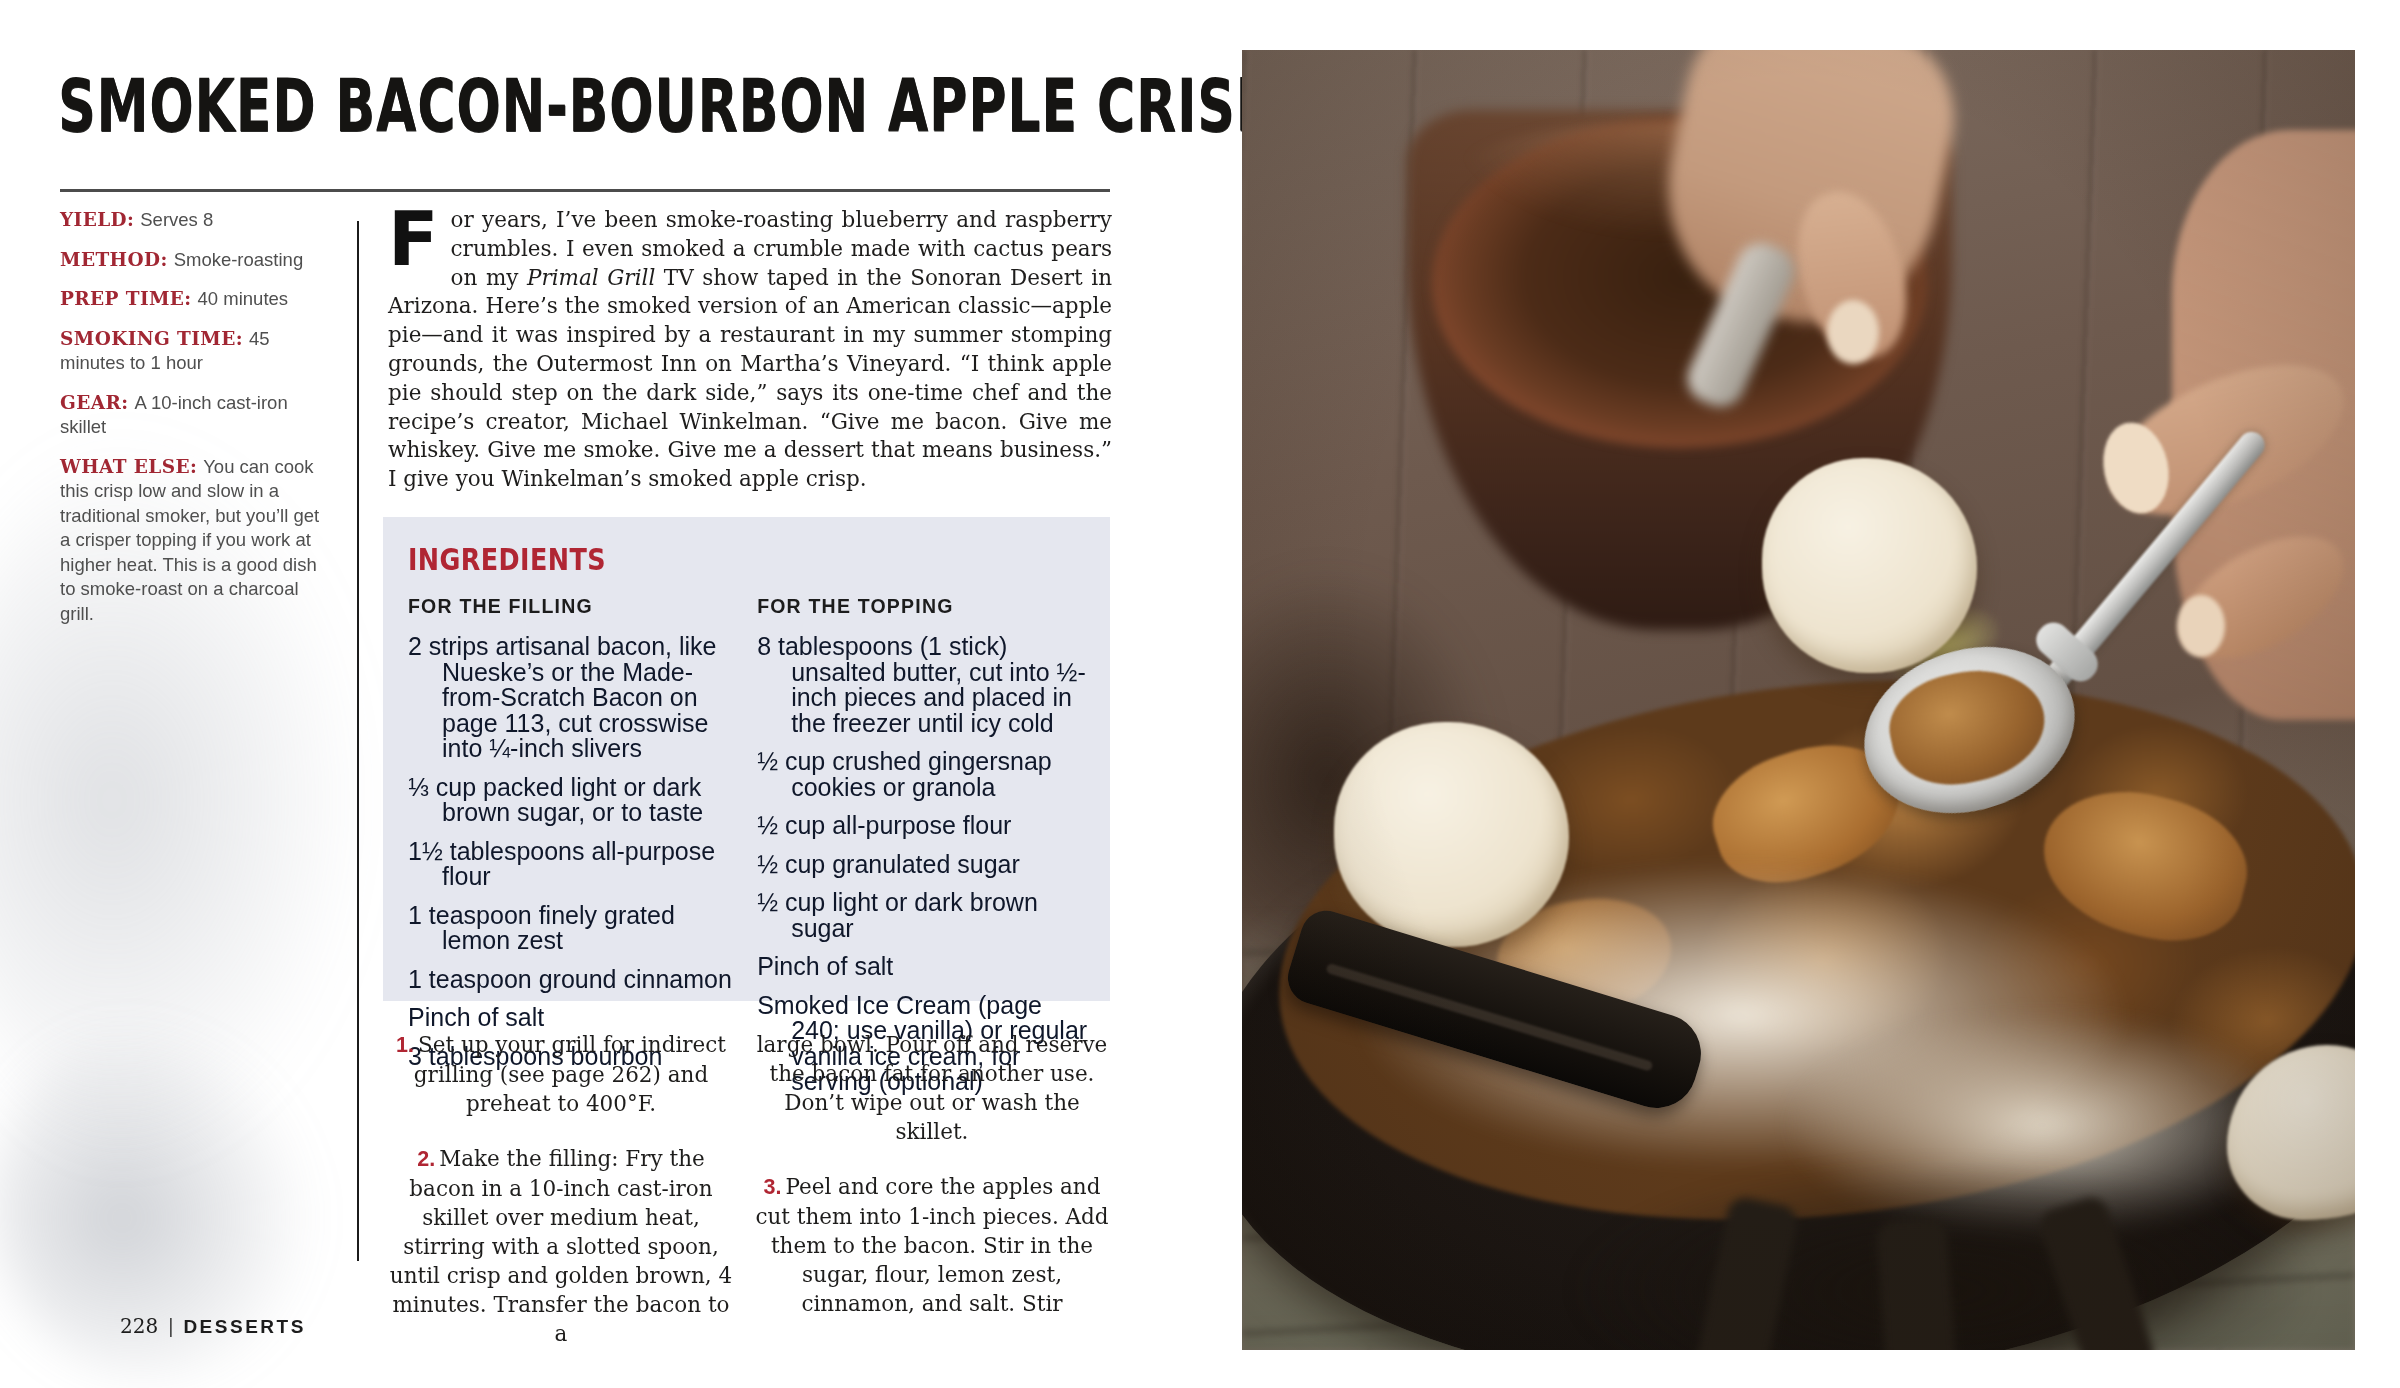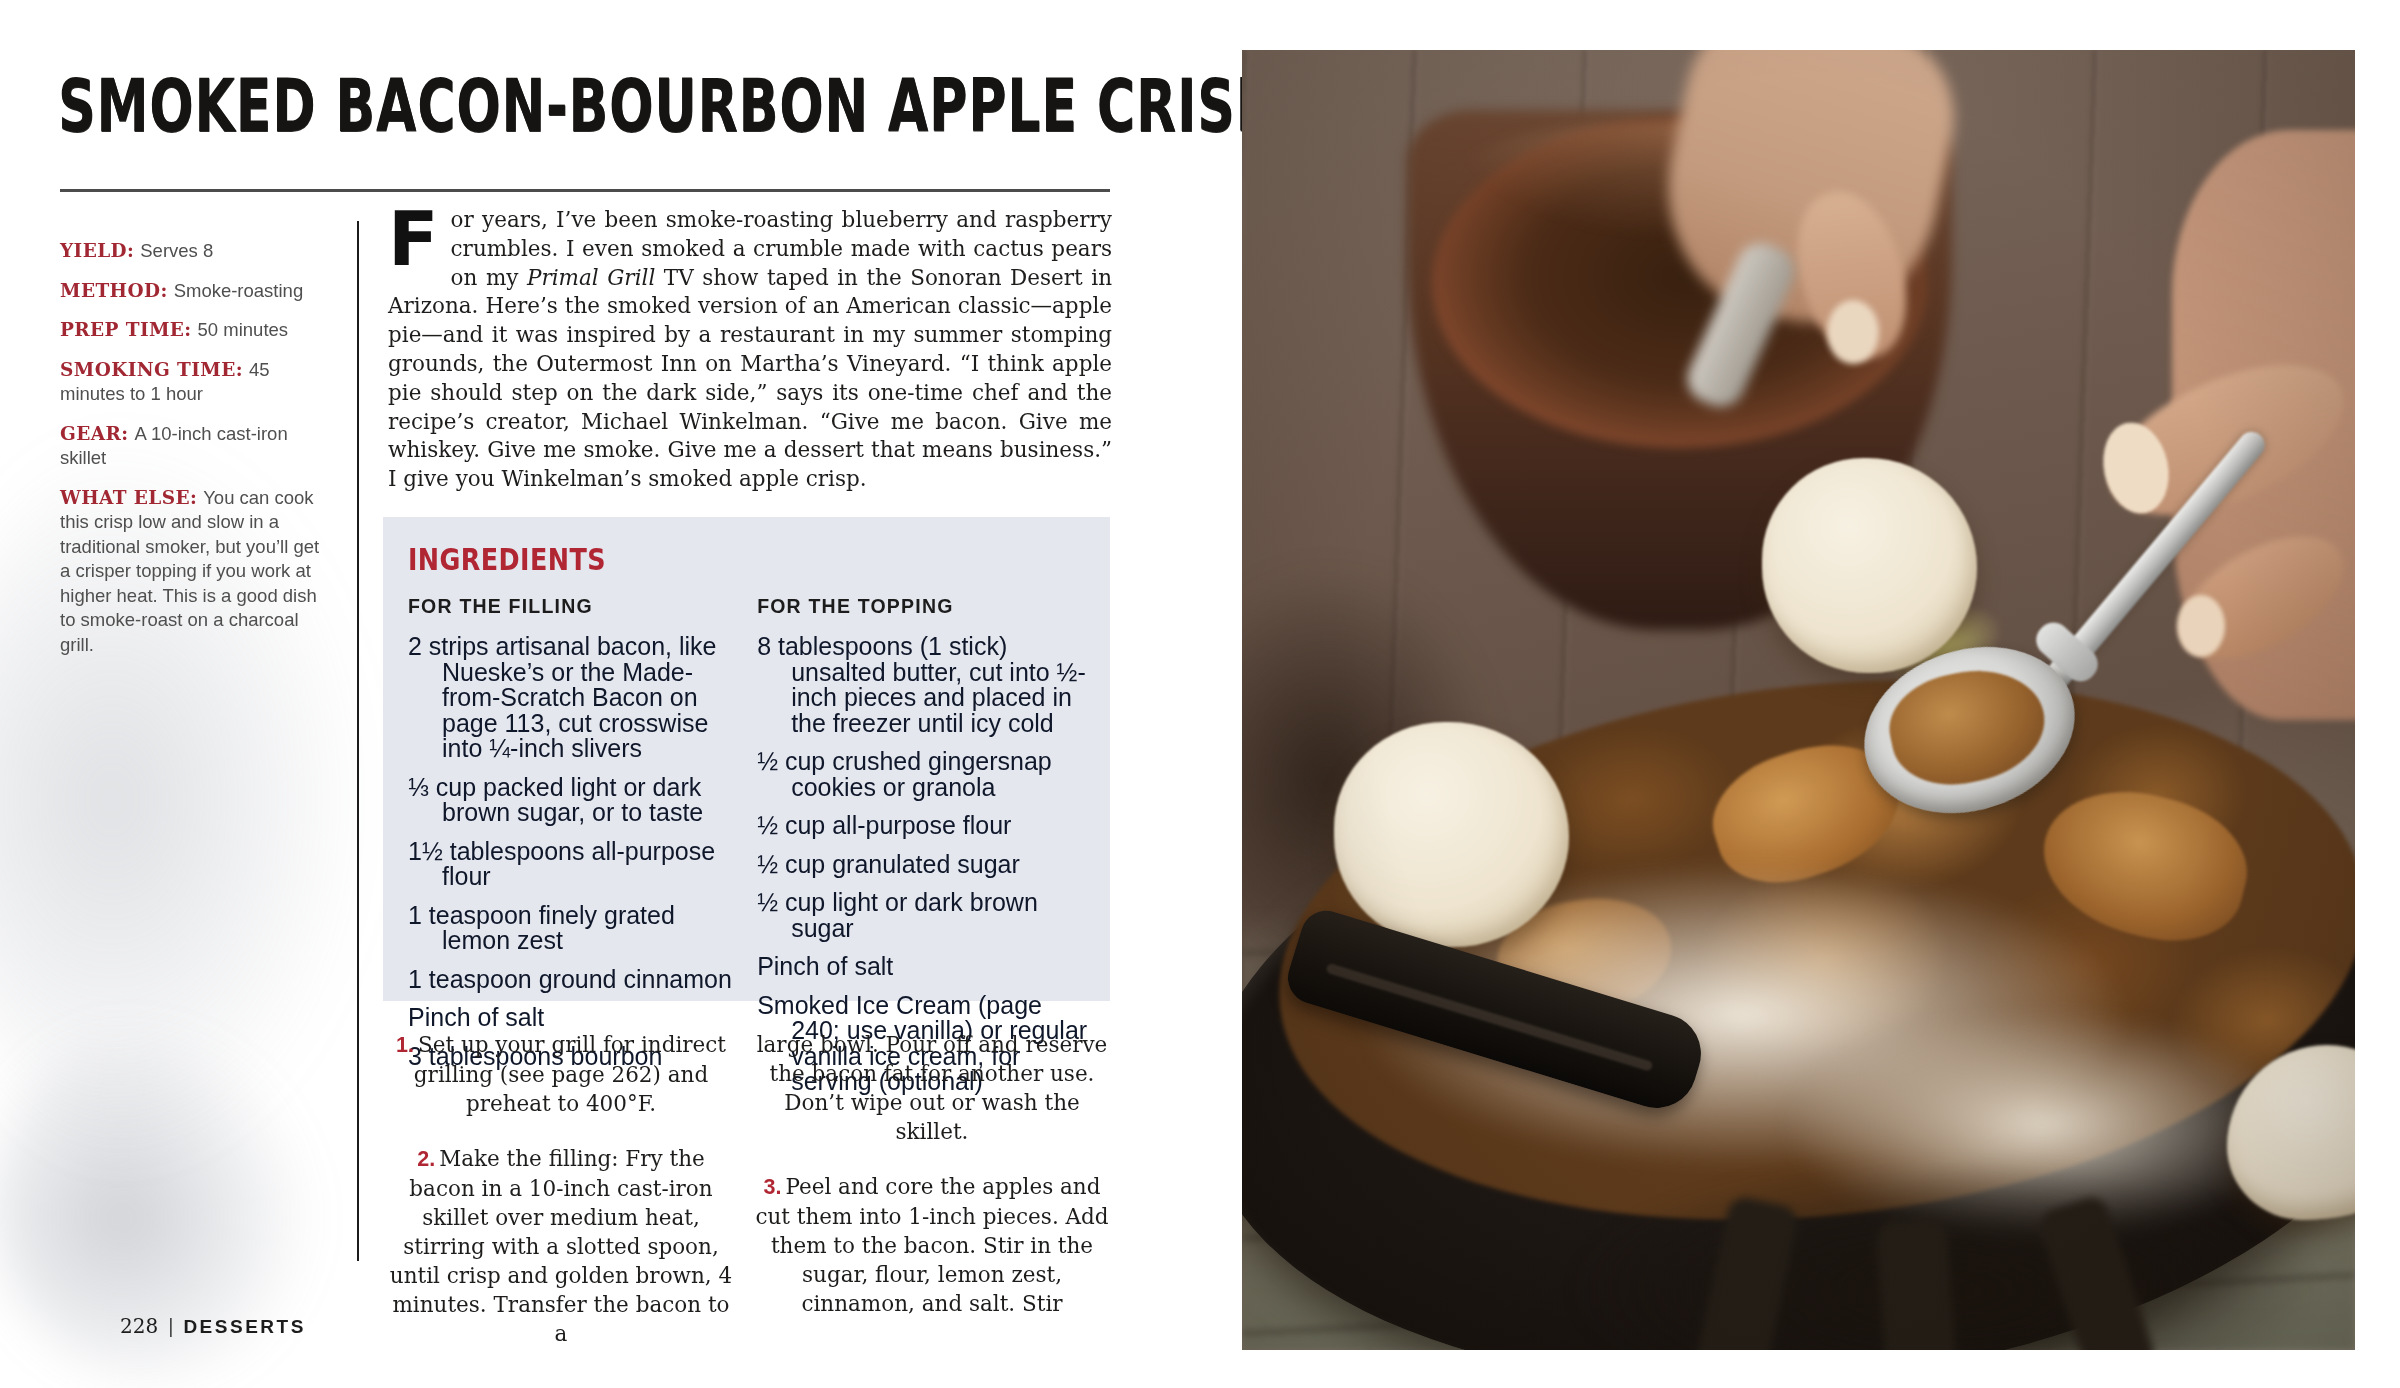--- a/index.html
+++ b/index.html
@@ -16,21 +16,21 @@
              filter:blur(22px); }
 
   .title { position:absolute; left:58px; top:64px; color:#151412;
            font-family:"DejaVu Sans", sans-serif; font-weight:900; font-size:67px;
            letter-spacing:1px; white-space:nowrap;
            transform:scaleX(0.78) scaleY(1.08); transform-origin:left top;
            text-shadow:0.5px 0.5px 0 #2a2a28; }
   .title-rule { position:absolute; left:60px; top:189px; width:1050px; height:3px; background:#4c4c4c; }
 
   .sidebar { position:absolute; left:60px; top:208px; width:274px;
-             font-size:18.5px; line-height:24.5px; color:#4f4f4f;margin-top:31px; }
+             font-size:18.5px; line-height:24.5px; color:#4f4f4f; }
   .sidebar p { margin-bottom:15px; }
   .side-label { font-family:"DejaVu Serif", serif; font-weight:bold; color:#a12733;
                 letter-spacing:0.4px; margin-right:6px; }
 
   .vrule { position:absolute; left:357px; top:221px; width:2px; height:1040px; background:#1b1b1b; }
 
   .intro { position:absolute; left:388px; top:206px; width:724px;
            font-family:"DejaVu Serif", serif; font-size:21.5px; line-height:28.8px;
            color:#1e1d1c; text-align:justify; }
   .dropcap { float:left; font-family:"DejaVu Sans", sans-serif; font-weight:900;
@@ -196,21 +196,21 @@
 
 <div class="smoke smoke-1"></div>
 <div class="smoke smoke-2"></div>
 
 <div class="title">SMOKED BACON-BOURBON APPLE CRISP</div>
 <div class="title-rule"></div>
 
 <div class="sidebar">
   <p><span class="side-label">YIELD:</span><span>Serves 8</span></p>
   <p><span class="side-label">METHOD:</span><span>Smoke-roasting</span></p>
-  <p><span class="side-label">PREP TIME:</span><span>50 minutes</span></p>
+  <p><span class="side-label">PREP TIME:</span><span>40 minutes</span></p>
   <p><span class="side-label">SMOKING TIME:</span><span>45 minutes to 1 hour</span></p>
   <p><span class="side-label">GEAR:</span><span>A 10-inch cast-iron skillet</span></p>
   <p><span class="side-label">WHAT ELSE:</span><span>You can cook this crisp low and slow in a traditional smoker, but you’ll get a crisper topping if you work at higher heat. This is a good dish to smoke-roast on a charcoal grill.</span></p>
 </div>
 
 <div class="vrule"></div>
 
 <div class="intro">
   <span class="dropcap">F</span><span>or years, I’ve been smoke-roasting blueberry and raspberry crumbles. I even smoked a crumble made with cactus pears on my </span><i>Primal Grill</i><span> TV show taped in the Sonoran Desert in Arizona. Here’s the smoked version of an American classic—apple pie—and it was inspired by a restaurant in my summer stomping grounds, the Outermost Inn on Martha’s Vineyard. “I think apple pie should step on the dark side,” says its one-time chef and the recipe’s creator, Michael Winkelman. “Give me bacon. Give me whiskey. Give me smoke. Give me a dessert that means business.” I give you Winkelman’s smoked apple crisp.</span>
 </div>

